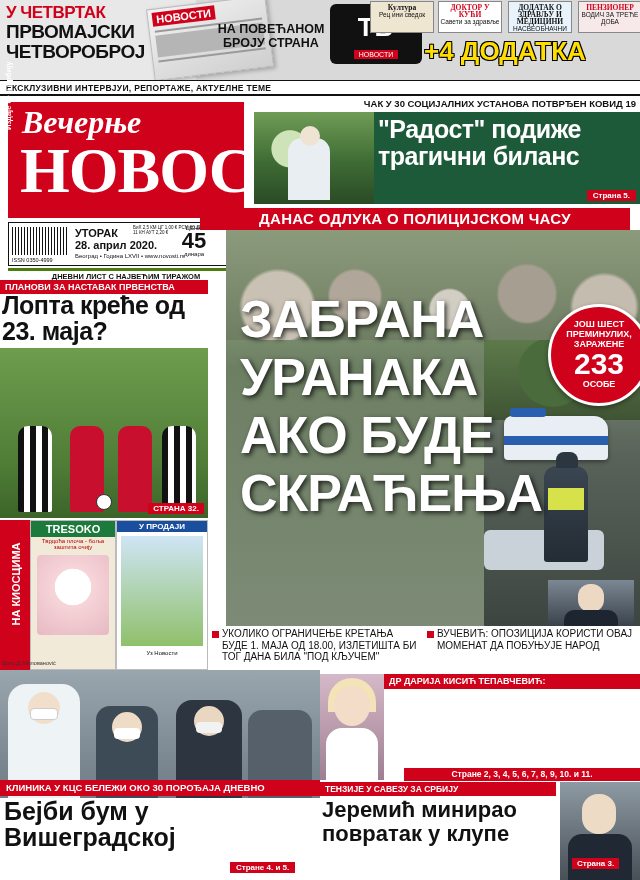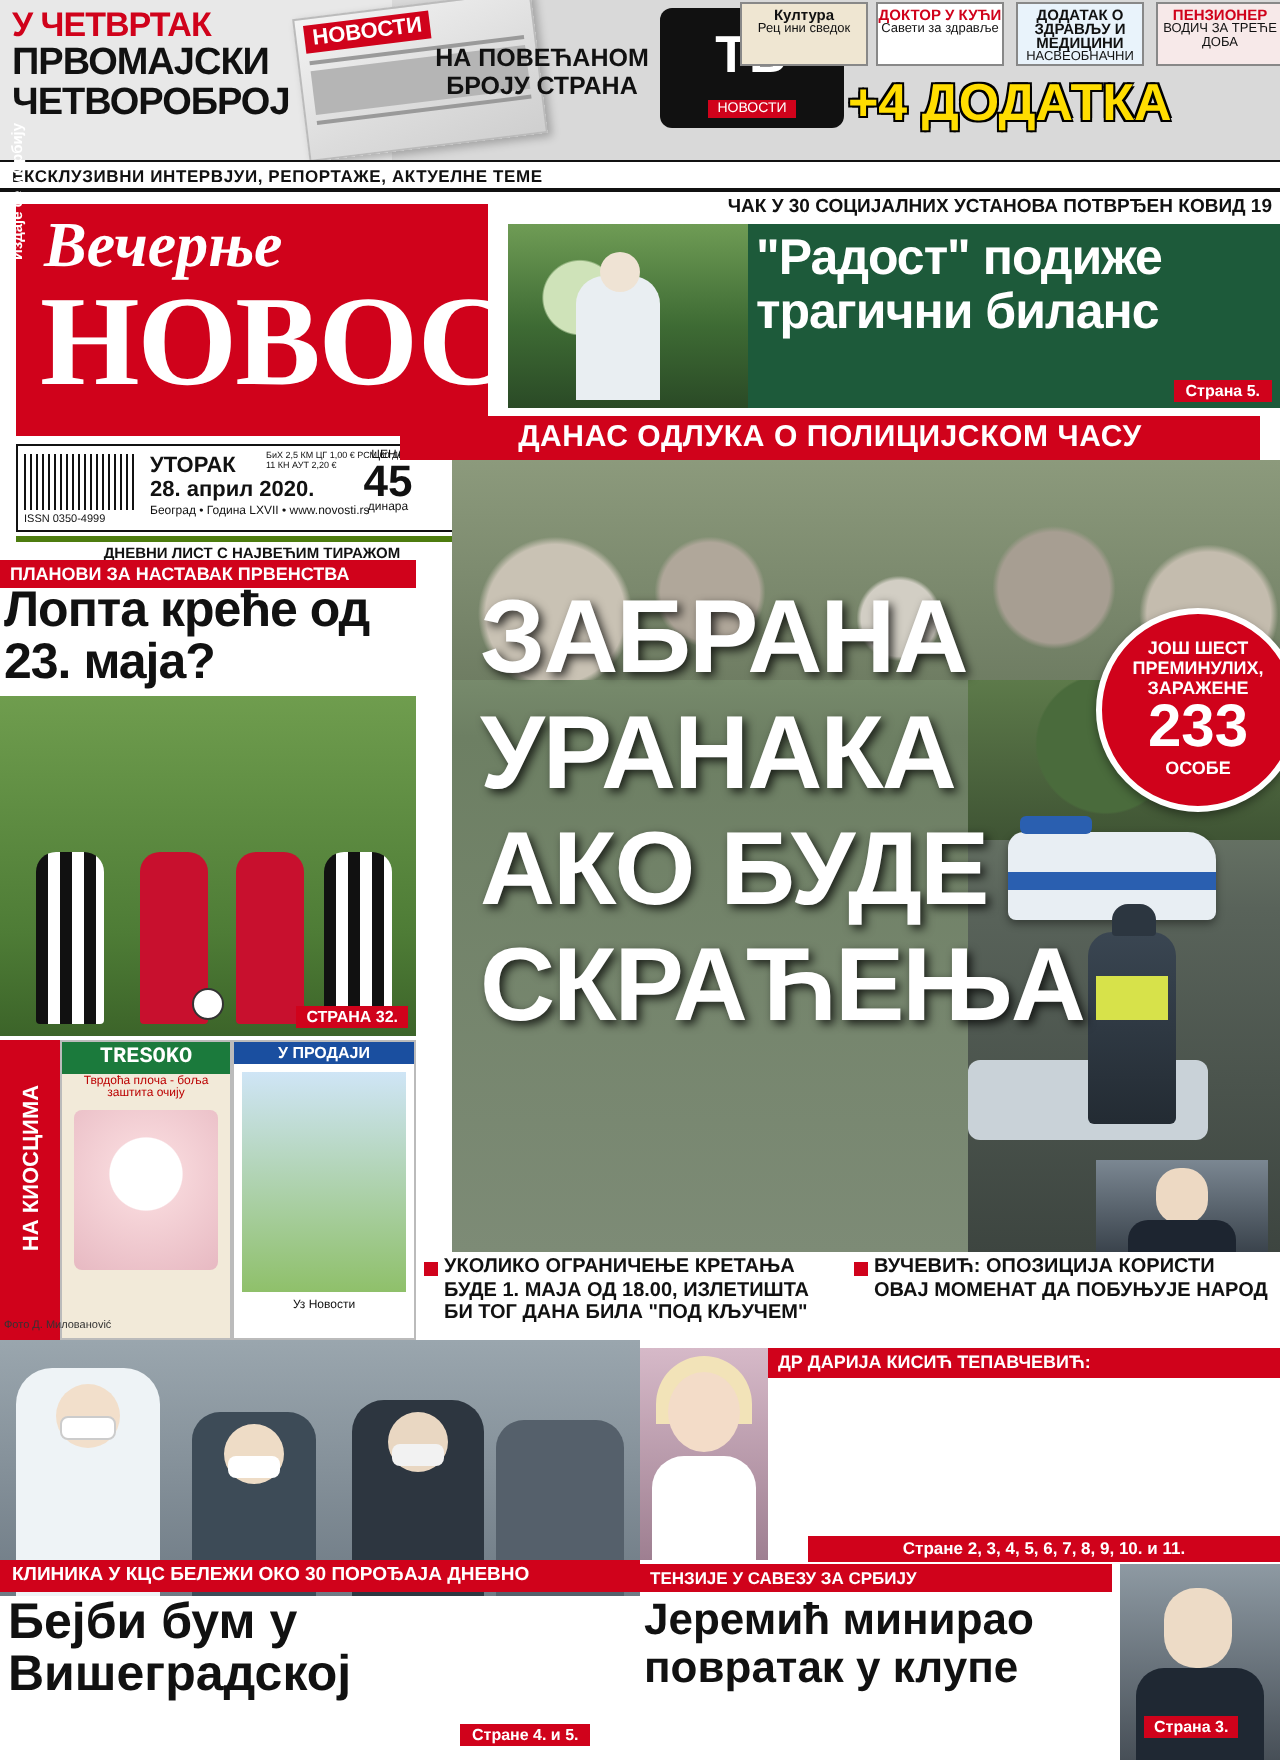--- a/index.html
+++ b/index.html
@@ -49,21 +49,21 @@
   }
   .promo-tv .tvtxt{font-size:26px;font-weight:bold;letter-spacing:1px;padding-top:8px;}
   .promo-tv .tvsub{font-size:7px;background:#d0021b;display:inline-block;padding:1px 5px;margin-top:2px;}
   .promo-plus{
     position:absolute; left:424px; top:36px;
     color:#ffdd00; font-weight:bold; font-size:26px;
     text-shadow:1px 1px 0 #000, -1px -1px 0 #000, 1px -1px 0 #000, -1px 1px 0 #000;
   }
   .promo-mags{position:absolute; left:362px; top:1px; width:278px; height:34px;}
   .mag{position:absolute;top:0;width:64px;height:32px;border:1px solid #888;font-size:6.5px;text-align:center;color:#111;padding-top:2px;line-height:7px;}
-  .mag b{display:block;font-size:7.5px;}
+  .mag b{display:block;font-size:7.5px;font-family:Liberation Serif, serif;}
   .mag.m1{left:8px;background:#efe6d2;}
   .mag.m2{left:76px;background:#fff;}
   .mag.m3{left:146px;background:#e9f3fb;}
   .mag.m4{left:216px;background:#f7e9e9;}
   .mag .red{color:#d0021b;font-weight:bold;}
   .promo-strip{
     position:absolute; left:0; bottom:0; width:640px; height:14px;
     background:#fff; border-top:1px solid #111;
     font-size:8.5px; font-weight:bold; color:#111; letter-spacing:.3px;
     padding:2px 6px;
@@ -228,21 +228,21 @@
   .badge-circle .b3{font-size:9px;font-weight:bold;}
 
   
   .deck{
     position:absolute; left:210px; top:626px; width:430px; height:48px;
     background:#fff; color:#111;
     display:flex;
   }
   .deck-col{ width:50%; padding:2px 4px 0 12px; position:relative; }
   .deck-col .sq{position:absolute;left:2px;top:5px;width:7px;height:7px;background:#d0021b;}
-  .deck-col p{font-size:10px; font-weight:bold; line-height:11.5px;}
+  .deck-col p{font-size:10px; font-weight:normal; line-height:11.5px;}
 
   
   .sport-kicker{
     position:absolute; left:0; top:280px; width:208px; height:14px;
     background:#d0021b; color:#fff; font-size:9px; font-weight:bold;
     padding:2px 5px;
   }
   .sport-title{
     position:absolute; left:2px; top:292px; width:206px;
     color:#111; font-weight:bold; font-size:25px; line-height:26px;
@@ -271,21 +271,21 @@
   }
   .ad-kiosk span{
     position:absolute; left:-44px; top:58px; width:120px;
     transform:rotate(-90deg);
     color:#fff; font-size:11px; font-weight:bold; text-align:center;
   }
   .ad-box1{
     position:absolute; left:30px; top:520px; width:86px; height:150px;
     background:#f2ead9; border:1px solid #bbb; overflow:hidden;
   }
-  .ad-box1 .logo{background:#1b7a3c;color:#fff;font-size:11px;font-weight:bold;text-align:center;padding:2px;font-family:Liberation Mono, monospace;}
+  .ad-box1 .logo{background:#1b7a3c;color:#fff;font-size:11px;font-weight:bold;text-align:center;padding:2px;}
   .ad-box1 .sub{font-size:6px;text-align:center;color:#b00;padding:1px;}
   .ad-box1 .img{margin:4px 6px;height:80px;background:radial-gradient(circle at 50% 40%,#fff 0 30%,#f6d5d9 31%,#e7b9c2 100%);border-radius:4px;}
   .ad-box2{
     position:absolute; left:116px; top:520px; width:92px; height:150px;
     background:#fff; border:1px solid #bbb; overflow:hidden;
   }
   .ad-box2 .hdr{background:#1a4fa0;color:#fff;font-size:8px;font-weight:bold;text-align:center;padding:1px;}
   .ad-box2 .cover{margin:4px;height:110px;background:linear-gradient(180deg,#cfe5f6,#8fc06a);}
   .ad-box2 .cap{font-size:6px;text-align:center;color:#111;}
 

